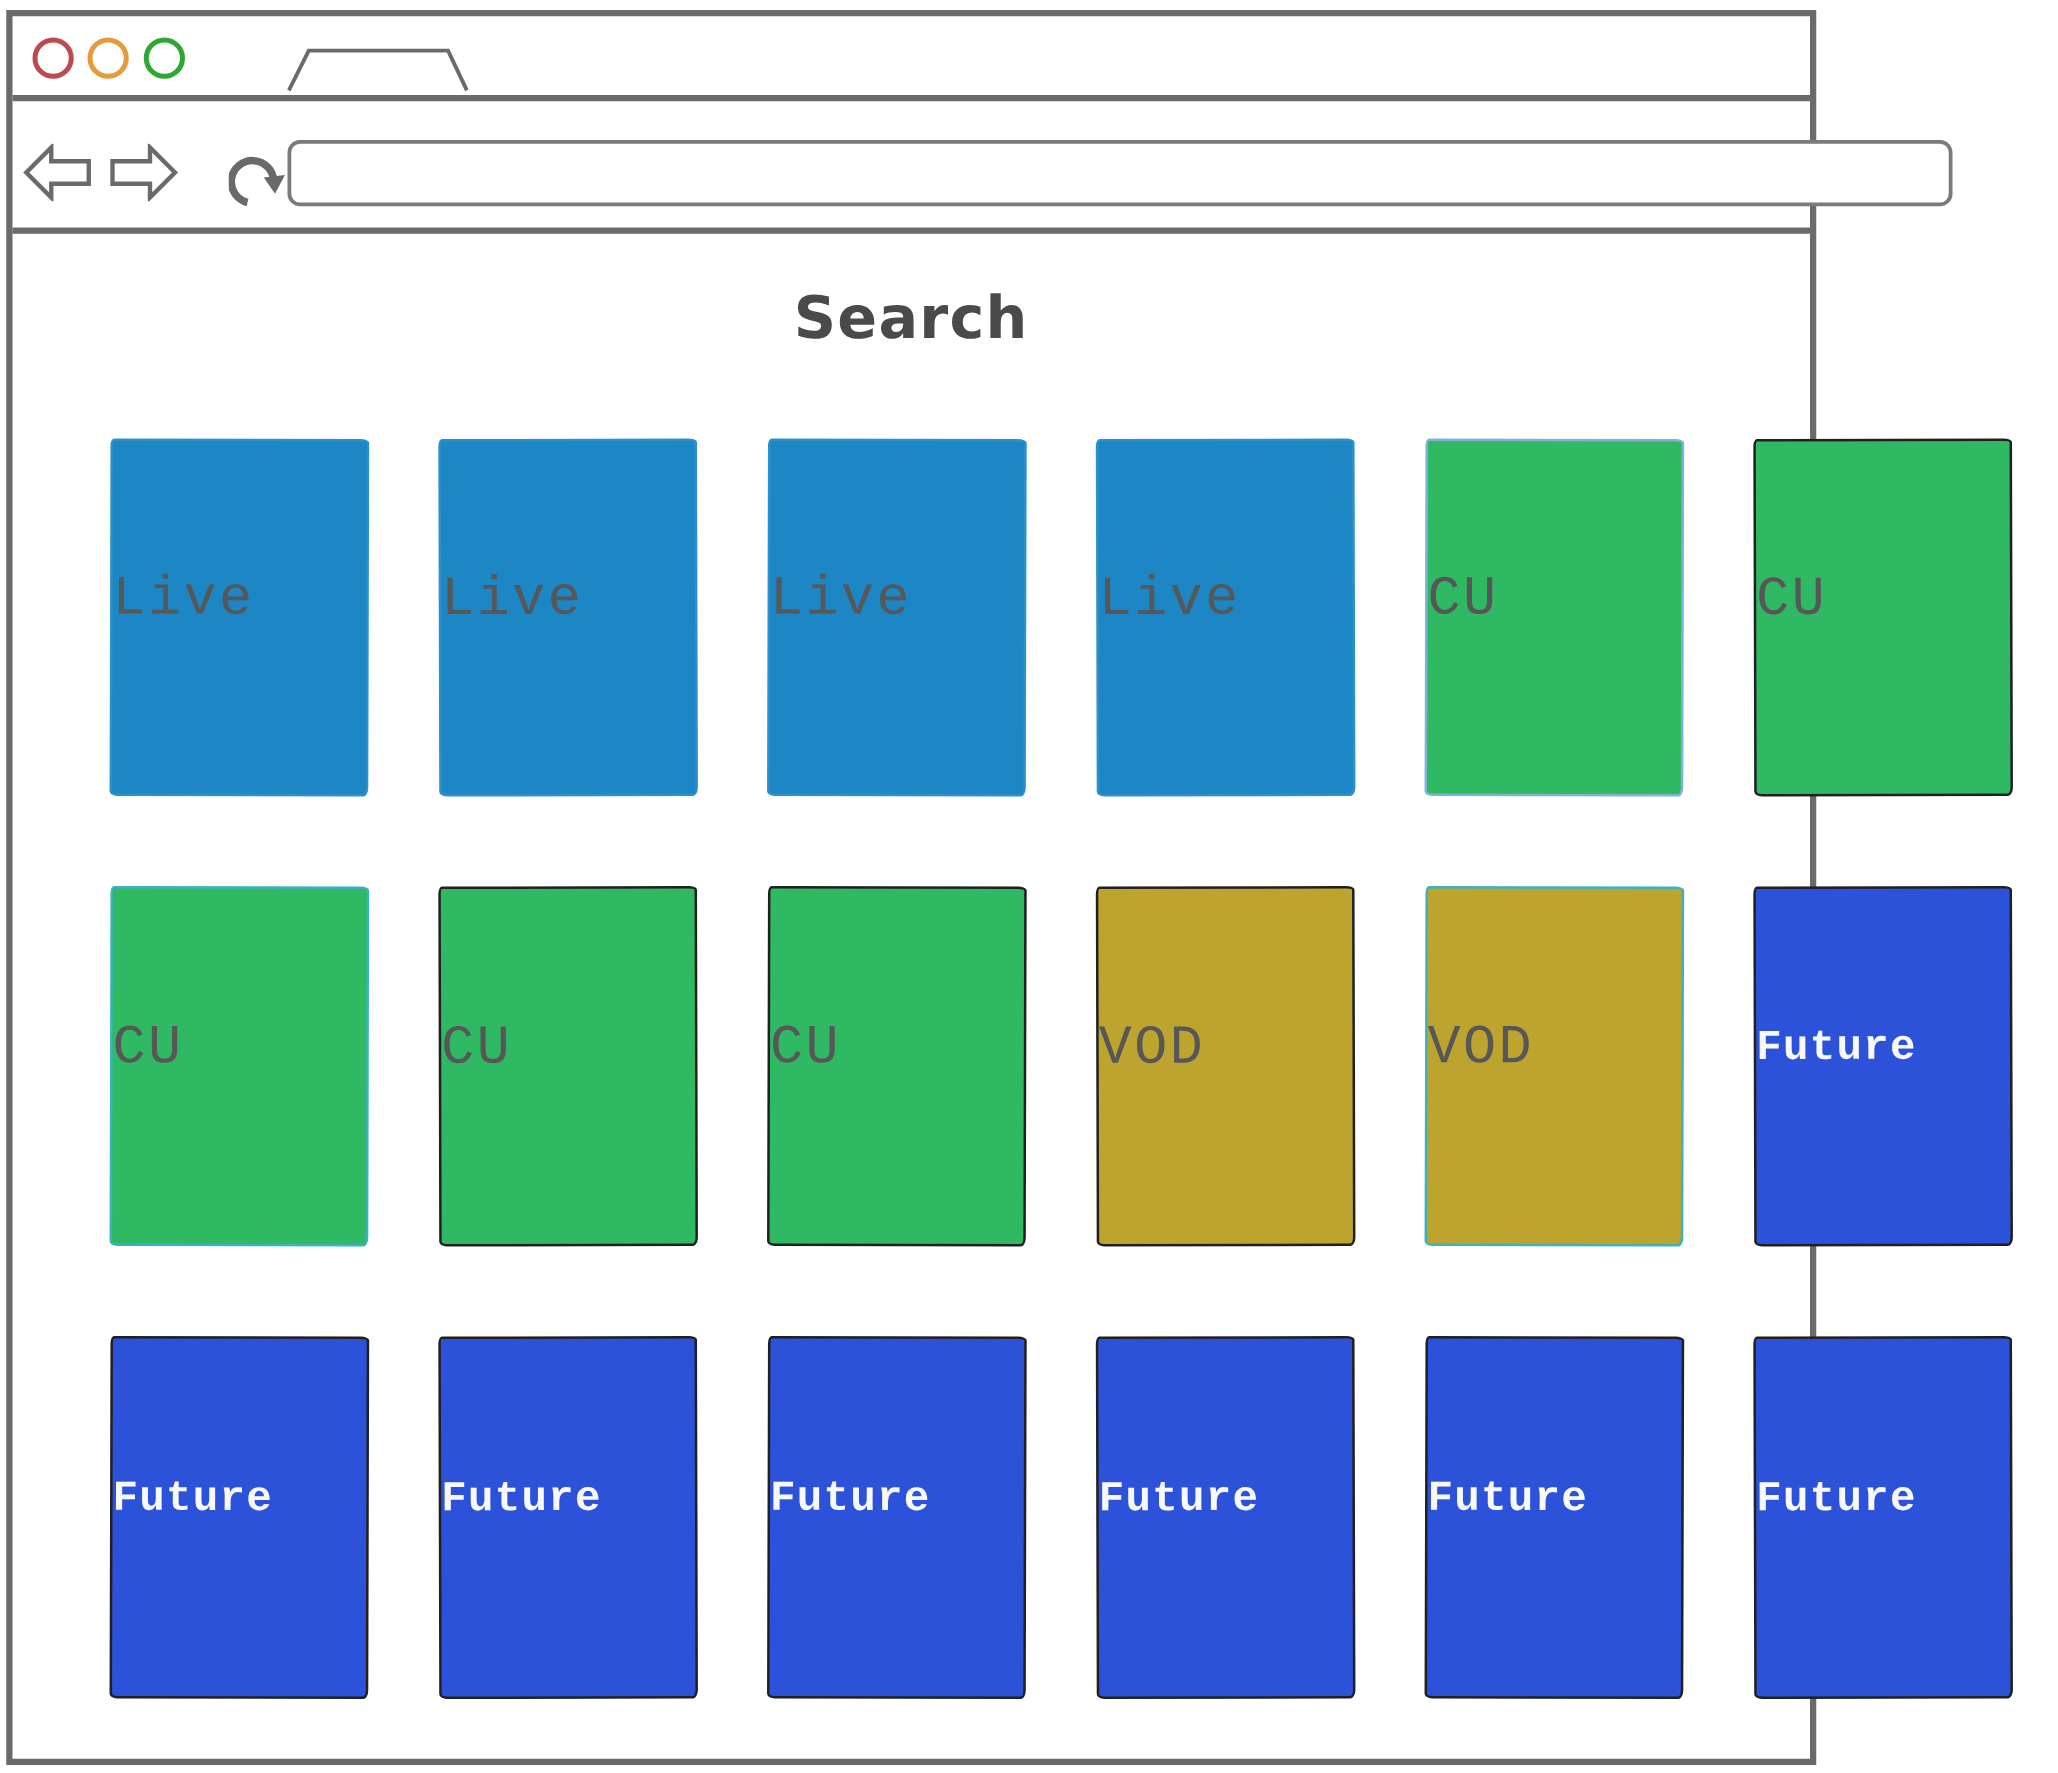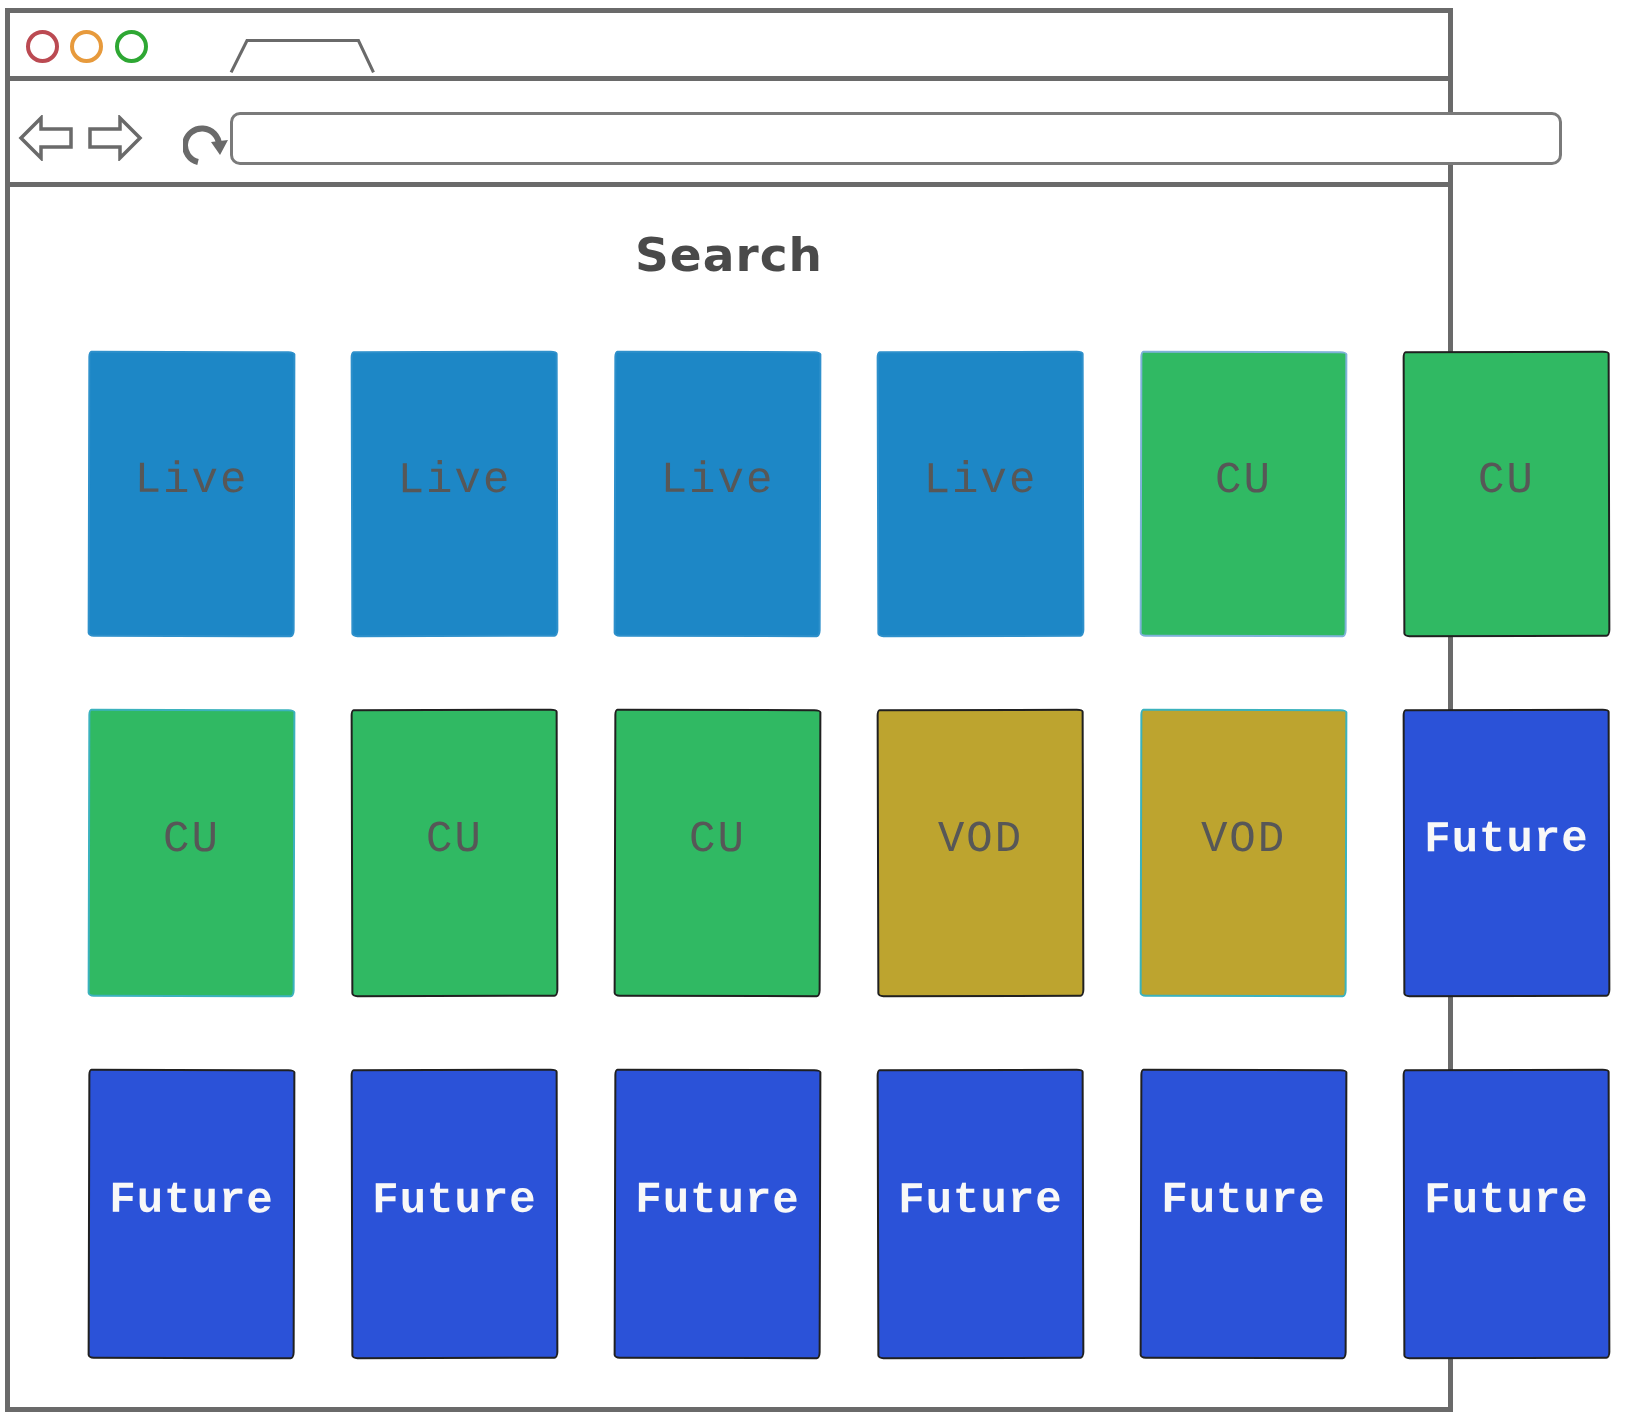--- a/index.html
+++ b/index.html
@@ -57,27 +57,27 @@
   .card{
     position:relative;box-sizing:border-box;border:2px solid #000;
     border-radius:3px 7px 4px 6px / 6px 3px 7px 4px;
     font-family:"Liberation Mono","DejaVu Sans Mono",monospace;
     cursor:pointer;
   }
   .card:nth-child(odd){transform:rotate(.15deg);}
   .card:nth-child(even){transform:rotate(-.15deg);}
   .card-label{
     position:absolute;left:0;right:0;top:45%;transform:translateY(-50%);
-    text-align:center;font-size:44px;letter-spacing:2px;
+    text-align:left;font-size:44px;letter-spacing:2px;
   }
   .type-live{background:var(--live);color:var(--label);}
   .type-cu{background:var(--cu);color:var(--label);text-decoration:underline;}
   .type-vod{background:var(--vod);color:var(--label);}
   .type-future{background:var(--future);color:var(--label-light);}
-  .type-future .card-label{font-size:44px;font-weight:bold;letter-spacing:1px;}
+  .type-future .card-label{font-size:34px;font-weight:bold;letter-spacing:1px;}
   .border-dark{border-color:var(--border-dark);}
   .border-teal{border-color:var(--border-teal);}
   .border-lightblue{border-color:var(--border-lightblue);}
   .border-blue{border-color:var(--border-blue);}
 </style>
 </head>
 <body>
 
 <div class="window">
 

